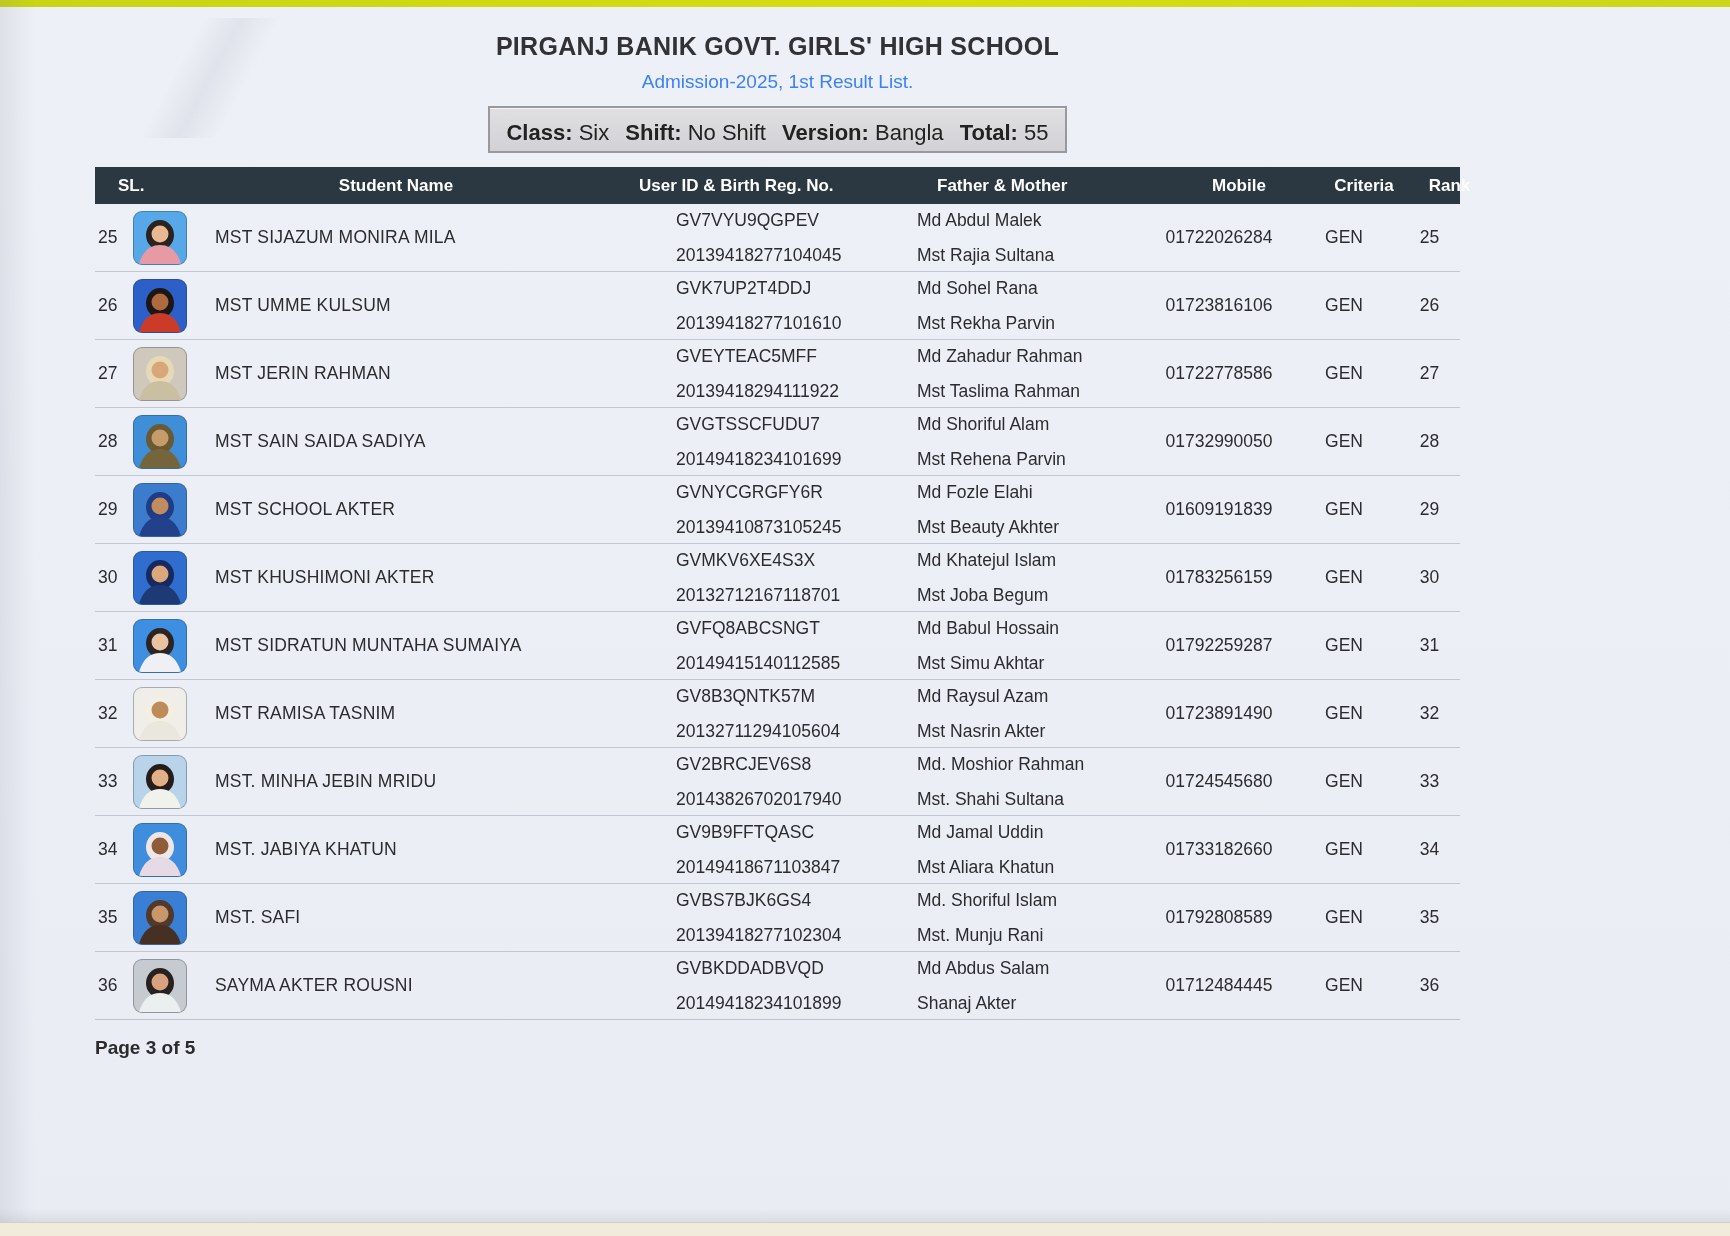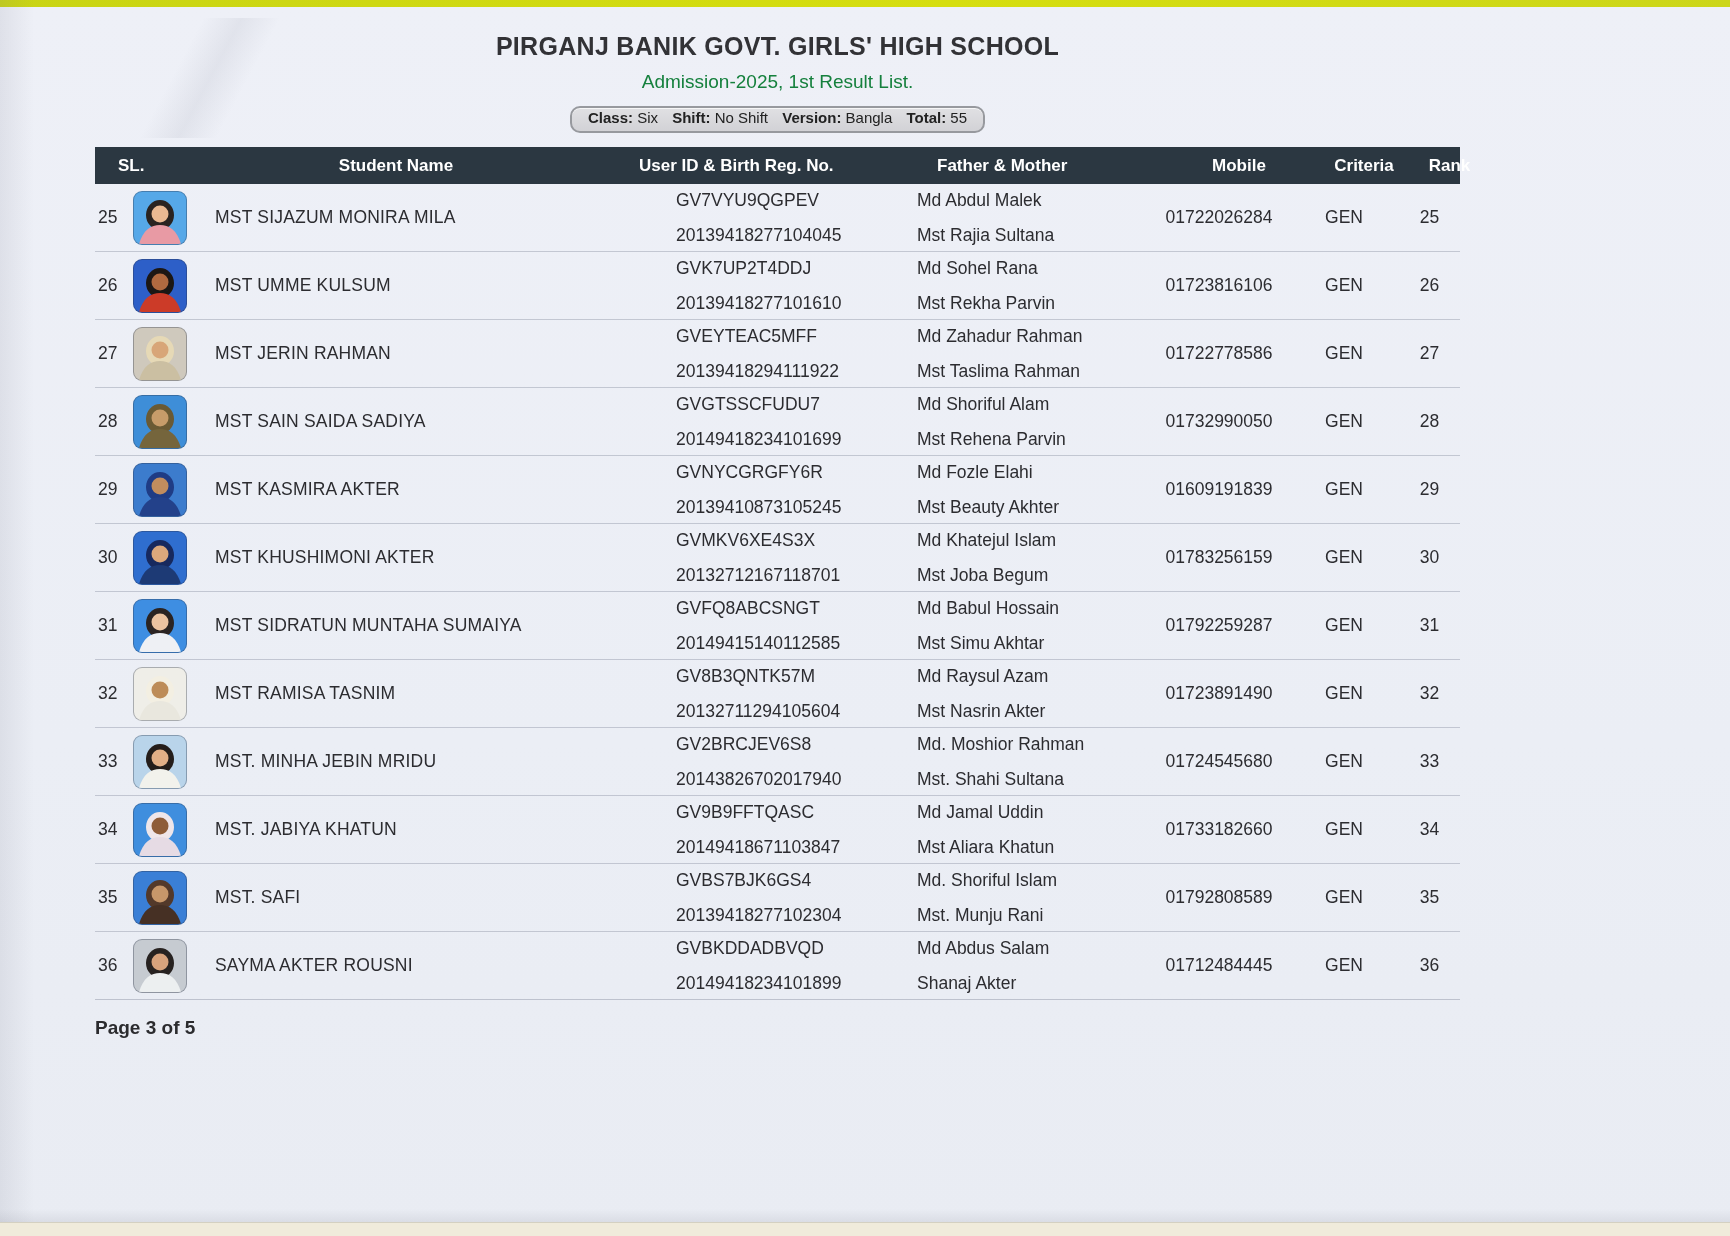--- a/index.html
+++ b/index.html
@@ -28,25 +28,25 @@
   .crease{
     position:absolute;top:18px;left:0;width:420px;height:120px;
     background:linear-gradient(118deg,transparent 42%,rgba(110,115,135,0.10) 50%,transparent 58%);
     pointer-events:none;
   }
   .content{position:absolute;left:95px;top:0;width:1365px;}
   .title{
     margin:0;padding-top:32px;text-align:center;
     font-size:25px;font-weight:700;letter-spacing:.3px;color:#323236;
   }
-  .subtitle{margin-top:10px;text-align:center;font-size:19px;color:#15803d;}
+  .subtitle{margin-top:10px;text-align:center;font-size:19px;color:#3b82f6;}
   .pill-wrap{text-align:center;margin-top:13px;}
   .pill{
-    display:inline-block;padding:1px 16px 5px;font-size:15px;color:#222;
-    border:2px solid #97999e;border-radius:10px;
+    display:inline-block;padding:12px 16px 5px;font-size:22px;color:#222;
+    border:2px solid #97999e;border-radius:0;
     background:linear-gradient(#e0e0e3,#d2d2d6);
     box-shadow:inset 0 1px 0 rgba(255,255,255,.7);
   }
   .pill b{font-weight:700;}
   .pill span.v{margin-right:10px;}
   .tbl{margin-top:14px;}
   .grid{
     display:grid;
     grid-template-columns:38px 66px 420px 290px 240px 140px 110px 61px;
     align-items:center;
@@ -217,21 +217,21 @@
     <div class="cell-sl">29</div>
     <div>
       <div class="photo" style="--pbg: #3c7ccd; --hair: #1f3c85; --skin: #c28d5e; --dress: #23418a;">
         <svg width="52" height="52" viewBox="0 0 52 52">
           <ellipse cx="26" cy="23" rx="14" ry="15" style="fill:var(--hair)"></ellipse>
           <circle cx="26" cy="22" r="8.5" style="fill:var(--skin)"></circle>
           <path d="M5,52 C9,38 17,33 26,33 C35,33 43,38 47,52 Z" style="fill:var(--dress)"></path>
         </svg>
       </div>
     </div>
-    <div class="cell-name">MST KASMIRA AKTER</div>
+    <div class="cell-name">MST SCHOOL AKTER</div>
     <div class="two cell-uid">
       <div>GVNYCGRGFY6R</div>
       <div>20139410873105245</div>
     </div>
     <div class="two cell-par">
       <div>Md Fozle Elahi</div>
       <div>Mst Beauty Akhter</div>
     </div>
     <div class="cell-mob">01609191839</div>
     <div class="cell-cri">GEN</div>

